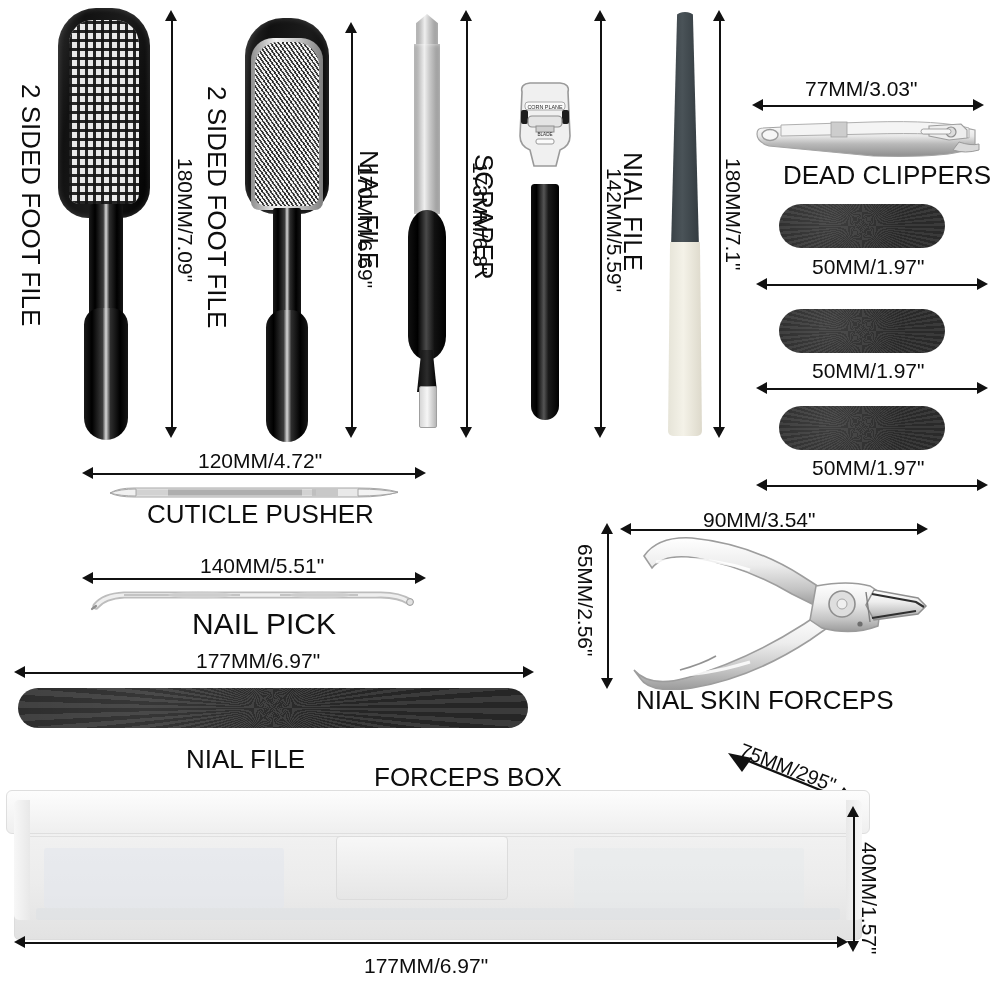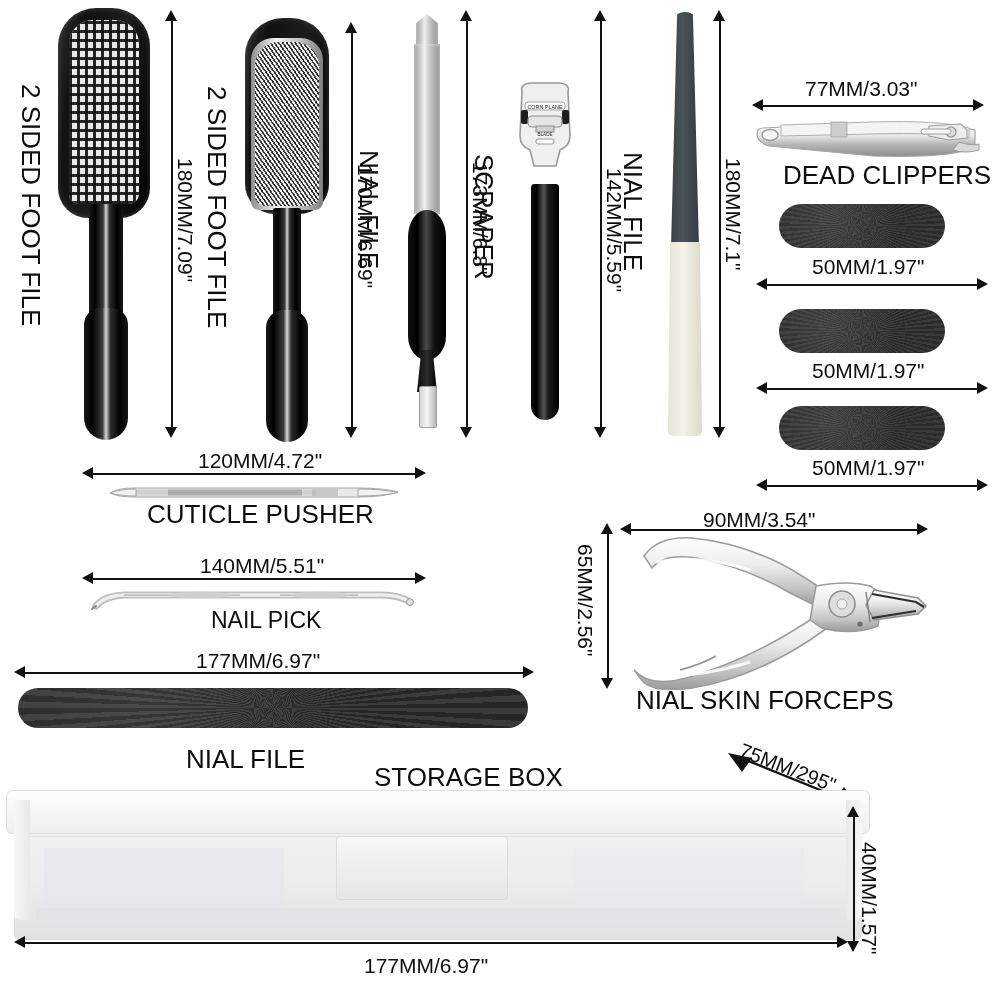--- a/index.html
+++ b/index.html
@@ -319,21 +319,21 @@
       <path d="M6 20 Q14 10 34 9 L286 9 Q308 8 320 16" fill="none" stroke="#bdbdbd" stroke-width="7" stroke-linecap="round"></path>
       <path d="M6 20 Q14 10 34 9 L286 9 Q308 8 320 16" fill="none" stroke="#efefef" stroke-width="3.4" stroke-linecap="round"></path>
       <path d="M34 9 L150 9" stroke="#9e9e9e" stroke-width="1.4" opacity="0.7"></path>
       <path d="M190 9 L268 9" stroke="#9e9e9e" stroke-width="1.4" opacity="0.7"></path>
       <path d="M6 20 Q3 22 2 23" stroke="#8f8f8f" stroke-width="2.2" fill="none" stroke-linecap="round"></path>
       <circle cx="320" cy="16" r="3.4" fill="#e2e2e2" stroke="#9c9c9c" stroke-width="1"></circle>
       <ellipse cx="110" cy="9" rx="32" ry="3.2" fill="#cfcfcf" opacity="0.85"></ellipse>
       <ellipse cx="230" cy="9" rx="30" ry="3.2" fill="#cfcfcf" opacity="0.85"></ellipse>
     </svg>
   </div>
-  <div class="abs lbl" style="left:211px;top:609px;font-size:23px;">NAIL PICK</div>
+  <div class="abs lbl" style="left:192px;top:609px;font-size:30px;">NAIL PICK</div>
 
   <div class="abs lbl" style="left:196px;top:650px;font-size:21px;">177MM/6.97"</div>
   <div class="dimh" style="left:14px;top:666px;width:520px;">
     <div class="head lt"></div>
       <div class="shaft"></div>
       <div class="head rt"></div>
   </div>
   <div class="emery-long" style="left:18px;top:688px;width:510px;height:40px;"></div>
   <div class="abs lbl" style="left:186px;top:746px;font-size:26px;">NIAL FILE</div>
 
@@ -376,21 +376,21 @@
       <path d="M252 90 L296 83" fill="none" stroke="#2f2f2f" stroke-width="2"></path>
       <path d="M246 64 L250 94" fill="none" stroke="#7d7d7d" stroke-width="1.4"></path>
 
       <path d="M36 34 Q80 26 130 42" fill="none" stroke="#ffffff" stroke-width="3" opacity="0.85"></path>
       <path d="M30 148 Q78 150 130 134" fill="none" stroke="#ffffff" stroke-width="3" opacity="0.85"></path>
       <path d="M60 142 Q82 136 96 128" fill="none" stroke="#4a4a4a" stroke-width="1.6" opacity="0.6"></path>
     </svg>
   </div>
   <div class="abs lbl" style="left:636px;top:687px;font-size:26px;">NIAL SKIN FORCEPS</div>
 
-  <div class="abs lbl" style="left:374px;top:764px;font-size:26px;">STORAGE BOX</div>
+  <div class="abs lbl" style="left:374px;top:764px;font-size:26px;">FORCEPS BOX</div>
 
   <div class="dimd" style="left:724px;top:746px;width:140px;height:66px;">
     <svg width="140" height="66" viewBox="0 0 140 66">
       <line x1="22" y1="14" x2="116" y2="52" stroke="#111" stroke-width="2.4"></line>
       <polygon points="4,7 28,12 18,26" fill="#111"></polygon>
       <polygon points="134,60 110,55 120,41" fill="#111"></polygon>
     </svg>
   </div>
   <div class="abs lbl" style="left:744px;top:740px;font-size:20px;transform:rotate(21deg);transform-origin:0 0;">75MM/295"</div>
 

